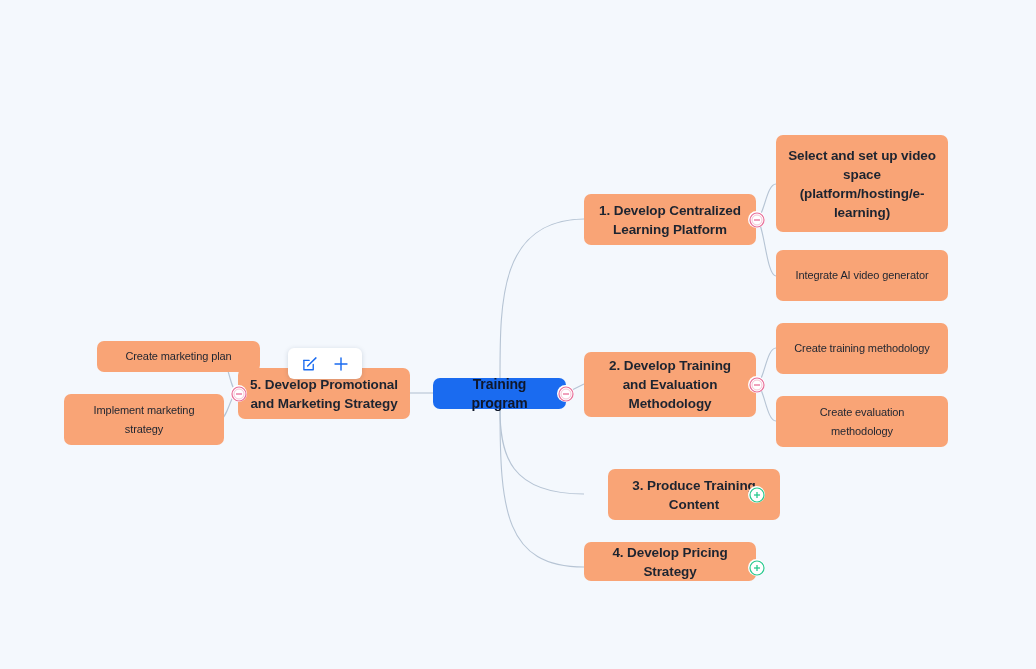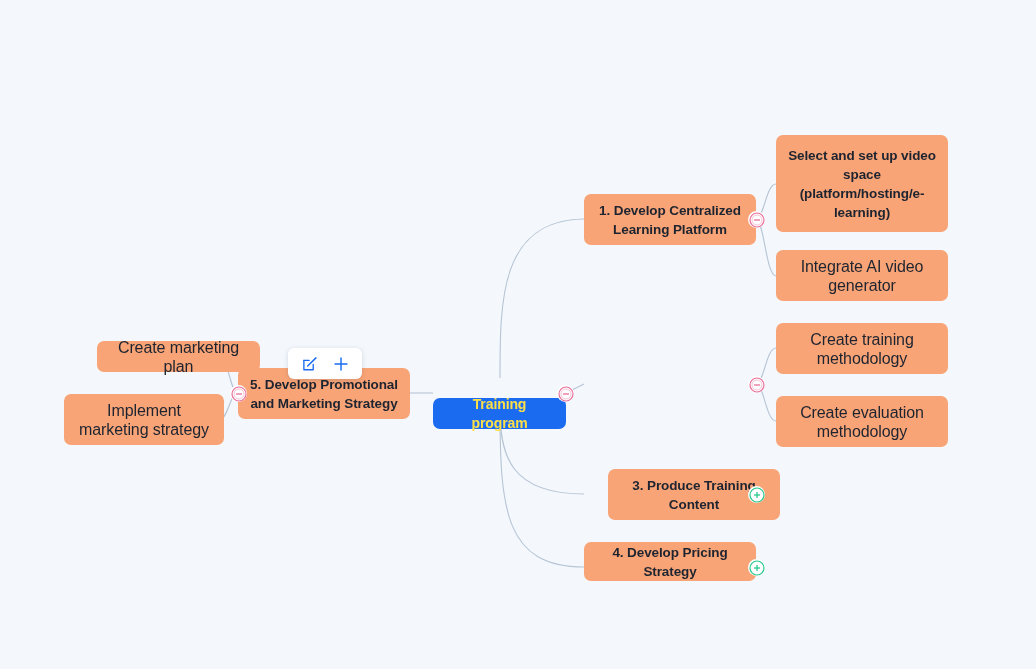--- a/index.html
+++ b/index.html
@@ -32,30 +32,29 @@
     background: #f9a476;
     color: #1d2430;
     font-size: 13.5px;
     font-weight: bold;
     line-height: 19px;
     padding: 6px 12px;
     letter-spacing: -0.1px;
   }
   .node.root {
     background: #1a6bf0;
-    color: #fde047;
+    color: #0f172a;
     font-size: 14px;
     font-weight: bold;
     border-radius: 7px;
     letter-spacing: -0.1px;
-    margin-top: 20px;
   }
   .node.light {
     font-weight: normal;
-    font-size: 16px;
+    font-size: 11px;
   }
   .node-text { display: block; width: 100%; }
 
   
   .toggle {
     position: absolute;
     width: 17px; height: 17px;
     border-radius: 50%;
     background: #ffffff;
     display: flex;
@@ -139,20 +138,23 @@
   </div>
 
   <div class="node" style="left:776px; top:135px; width:172px; height:97px; padding:6px 10px;justify-content:center;">
     <span class="node-text">Select and set up video space (platform/hosting/e-learning)</span>
   </div>
 
   <div class="node light" style="left:776px; top:250px; width:172px; height:51px;">
     <span class="node-text">Integrate AI video generator</span>
   </div>
 
+  <div class="node" style="left:584px; top:352px; width:172px; height:65px;">
+    <span class="node-text">2. Develop Training and Evaluation Methodology</span>
+  </div>
   <div class="toggle" style="left:748px; top:376px;">
     <svg width="16" height="16" viewBox="0 0 16 16">
       <circle cx="8" cy="8" r="7" fill="#ffffff" stroke="#e8709a" stroke-width="1.2"></circle>
       <circle cx="8" cy="8" r="5" fill="none" stroke="#f6c3d4" stroke-width="1"></circle>
       <line x1="5" y1="8" x2="11" y2="8" stroke="#e8709a" stroke-width="1.3"></line>
     </svg>
   </div>
 
   <div class="node light" style="left:776px; top:396px; width:172px; height:51px;">
     <span class="node-text">Create evaluation methodology</span>

